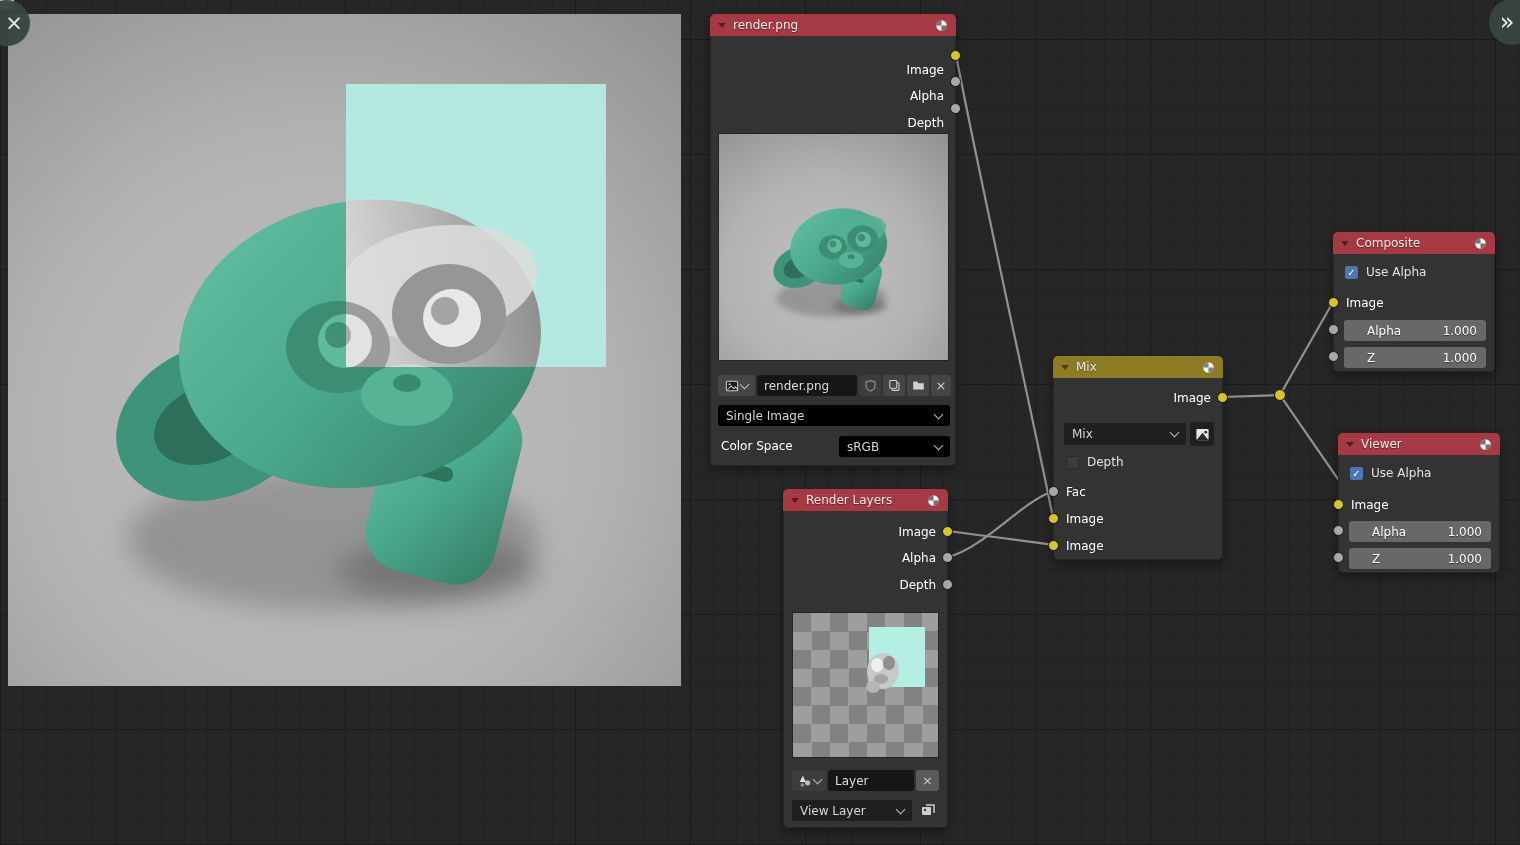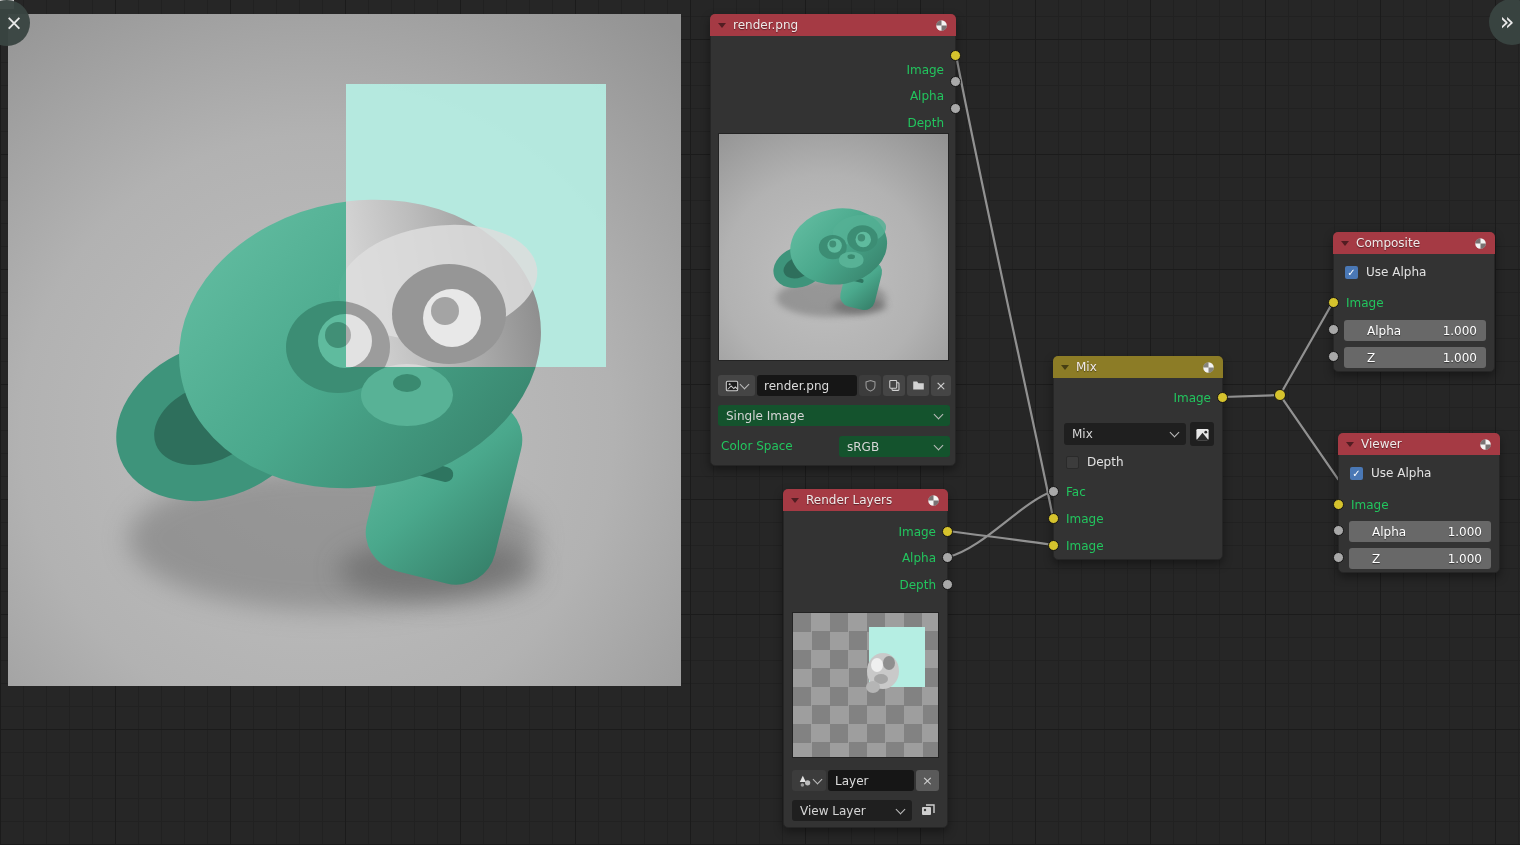--- a/index.html
+++ b/index.html
@@ -16,27 +16,27 @@
   .node{position:absolute;background:#333333;border-radius:5px;
         box-shadow:0 4px 10px rgba(0,0,0,.4);border:1px solid #262626;box-sizing:border-box;}
   .nhead{position:absolute;left:-1px;top:-1px;right:-1px;height:22px;border-radius:5px 5px 0 0;
          display:flex;align-items:center;gap:7px;padding:0 8px;box-sizing:border-box;
          color:#f0e9e9;text-shadow:0 1px 1px rgba(0,0,0,.45);}
   .nhead.red{background:#a53a44;}
   .nhead.olive{background:#8c7c26;}
   .tri{width:0;height:0;border-left:4px solid transparent;border-right:4px solid transparent;
        border-top:5px solid rgba(0,0,0,.5);}
   .ball{margin-left:auto;display:flex;}
-  .row{position:absolute;left:0;right:0;height:20px;line-height:20px;color:#22c55e;}
+  .row{position:absolute;left:0;right:0;height:20px;line-height:20px;color:#ffffff;}
   .row.out{text-align:right;padding-right:11px;}
   .row.in{text-align:left;padding-left:12px;}
   .sock{position:absolute;width:9px;height:9px;border-radius:50%;border:1px solid #141414;}
   .sock.yel{background:#d6c32d;}
   .sock.gry{background:#a8a8a8;}
-  .select{position:absolute;background:#14532d;border-radius:3px;height:21px;display:flex;
+  .select{position:absolute;background:#000000;border-radius:3px;height:21px;display:flex;
           align-items:center;padding:0 8px;color:#d6d6d6;box-sizing:border-box;}
   .select.dark{background:#1f1f1f;}
   .chev{width:6px;height:6px;border-right:1.5px solid #bdbdbd;border-bottom:1.5px solid #bdbdbd;
         transform:rotate(45deg);display:inline-block;margin-left:auto;margin-bottom:3px;}
   .chev.sm{margin-left:3px;}
   .btn{position:absolute;background:#454545;border-radius:3px;display:flex;align-items:center;
        justify-content:center;color:#cfcfcf;box-sizing:border-box;}
   .field{position:absolute;background:#161616;border-radius:3px;display:flex;align-items:center;
          padding:0 7px;color:#dcdcdc;box-sizing:border-box;}
   .slider{position:absolute;background:#686868;border-radius:3px;height:21px;display:flex;

